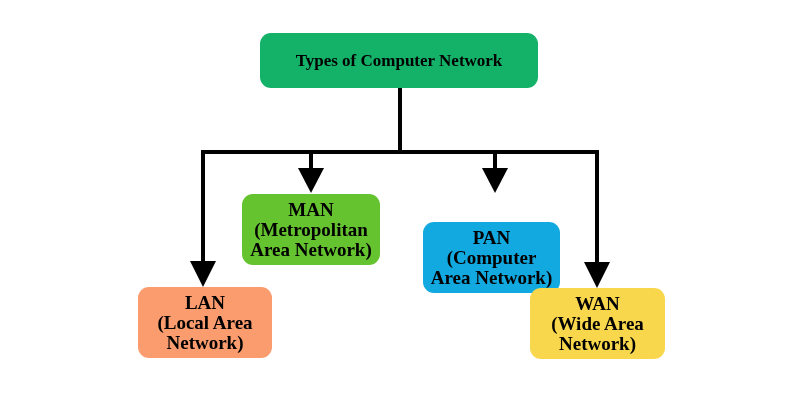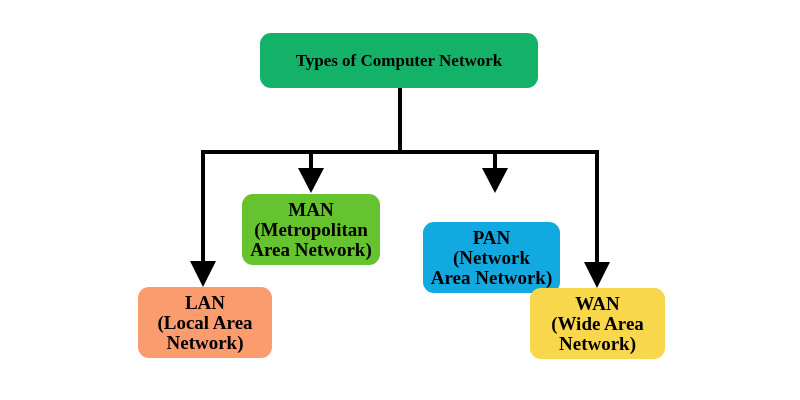--- a/index.html
+++ b/index.html
@@ -88,21 +88,21 @@
   </div>
 
   <div class="node node-child node-man" style="background-color: rgb(101, 195, 47);">
     <div class="acronym">MAN</div>
     <div class="subline">(Metropolitan</div>
     <div class="subline">Area Network)</div>
   </div>
 
   <div class="node node-child node-pan" style="background-color: rgb(18, 169, 224);">
     <div class="acronym">PAN</div>
-    <div class="subline">(Network</div>
+    <div class="subline">(Computer</div>
     <div class="subline">Area Network)</div>
   </div>
 
   <div class="node node-child node-wan" style="background-color: rgb(249, 215, 77);">
     <div class="acronym">WAN</div>
     <div class="subline">(Wide Area</div>
     <div class="subline">Network)</div>
   </div>
 
 </div>

